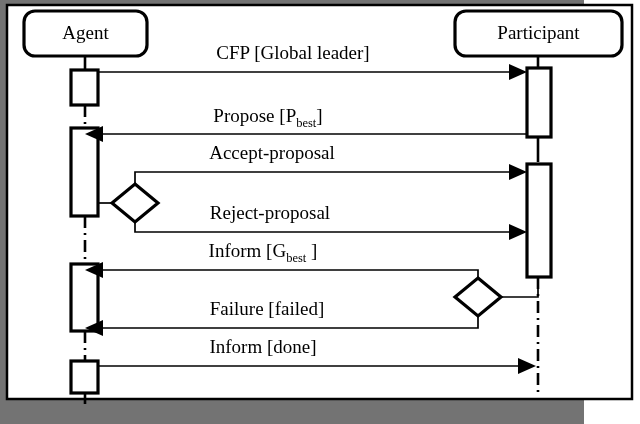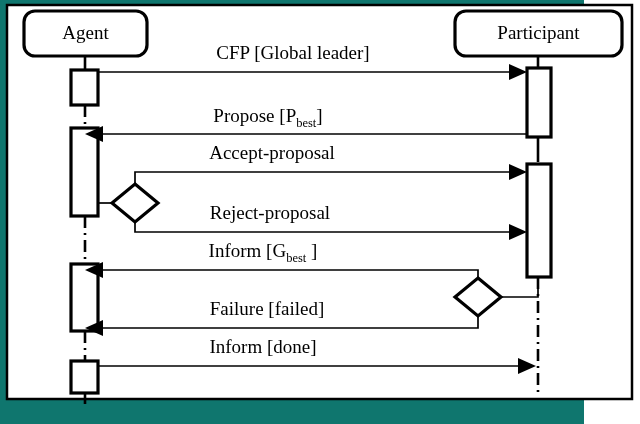--- a/index.html
+++ b/index.html
@@ -10,21 +10,21 @@
   body {
     width: 640px;
     height: 424px;
     font-family: "Liberation Serif", "DejaVu Serif", serif;
     overflow: hidden;
   }
   #diagram-root {
     position: relative;
     width: 584px;
     height: 424px;
-    background: #0f766e;
+    background: #737373;
   }
   svg#seq {
     display: block;
     width: 640px;
     height: 424px;
   }
   .frame-rect {
     fill: #ffffff;
     stroke: #000000;
     stroke-width: 2.5;

